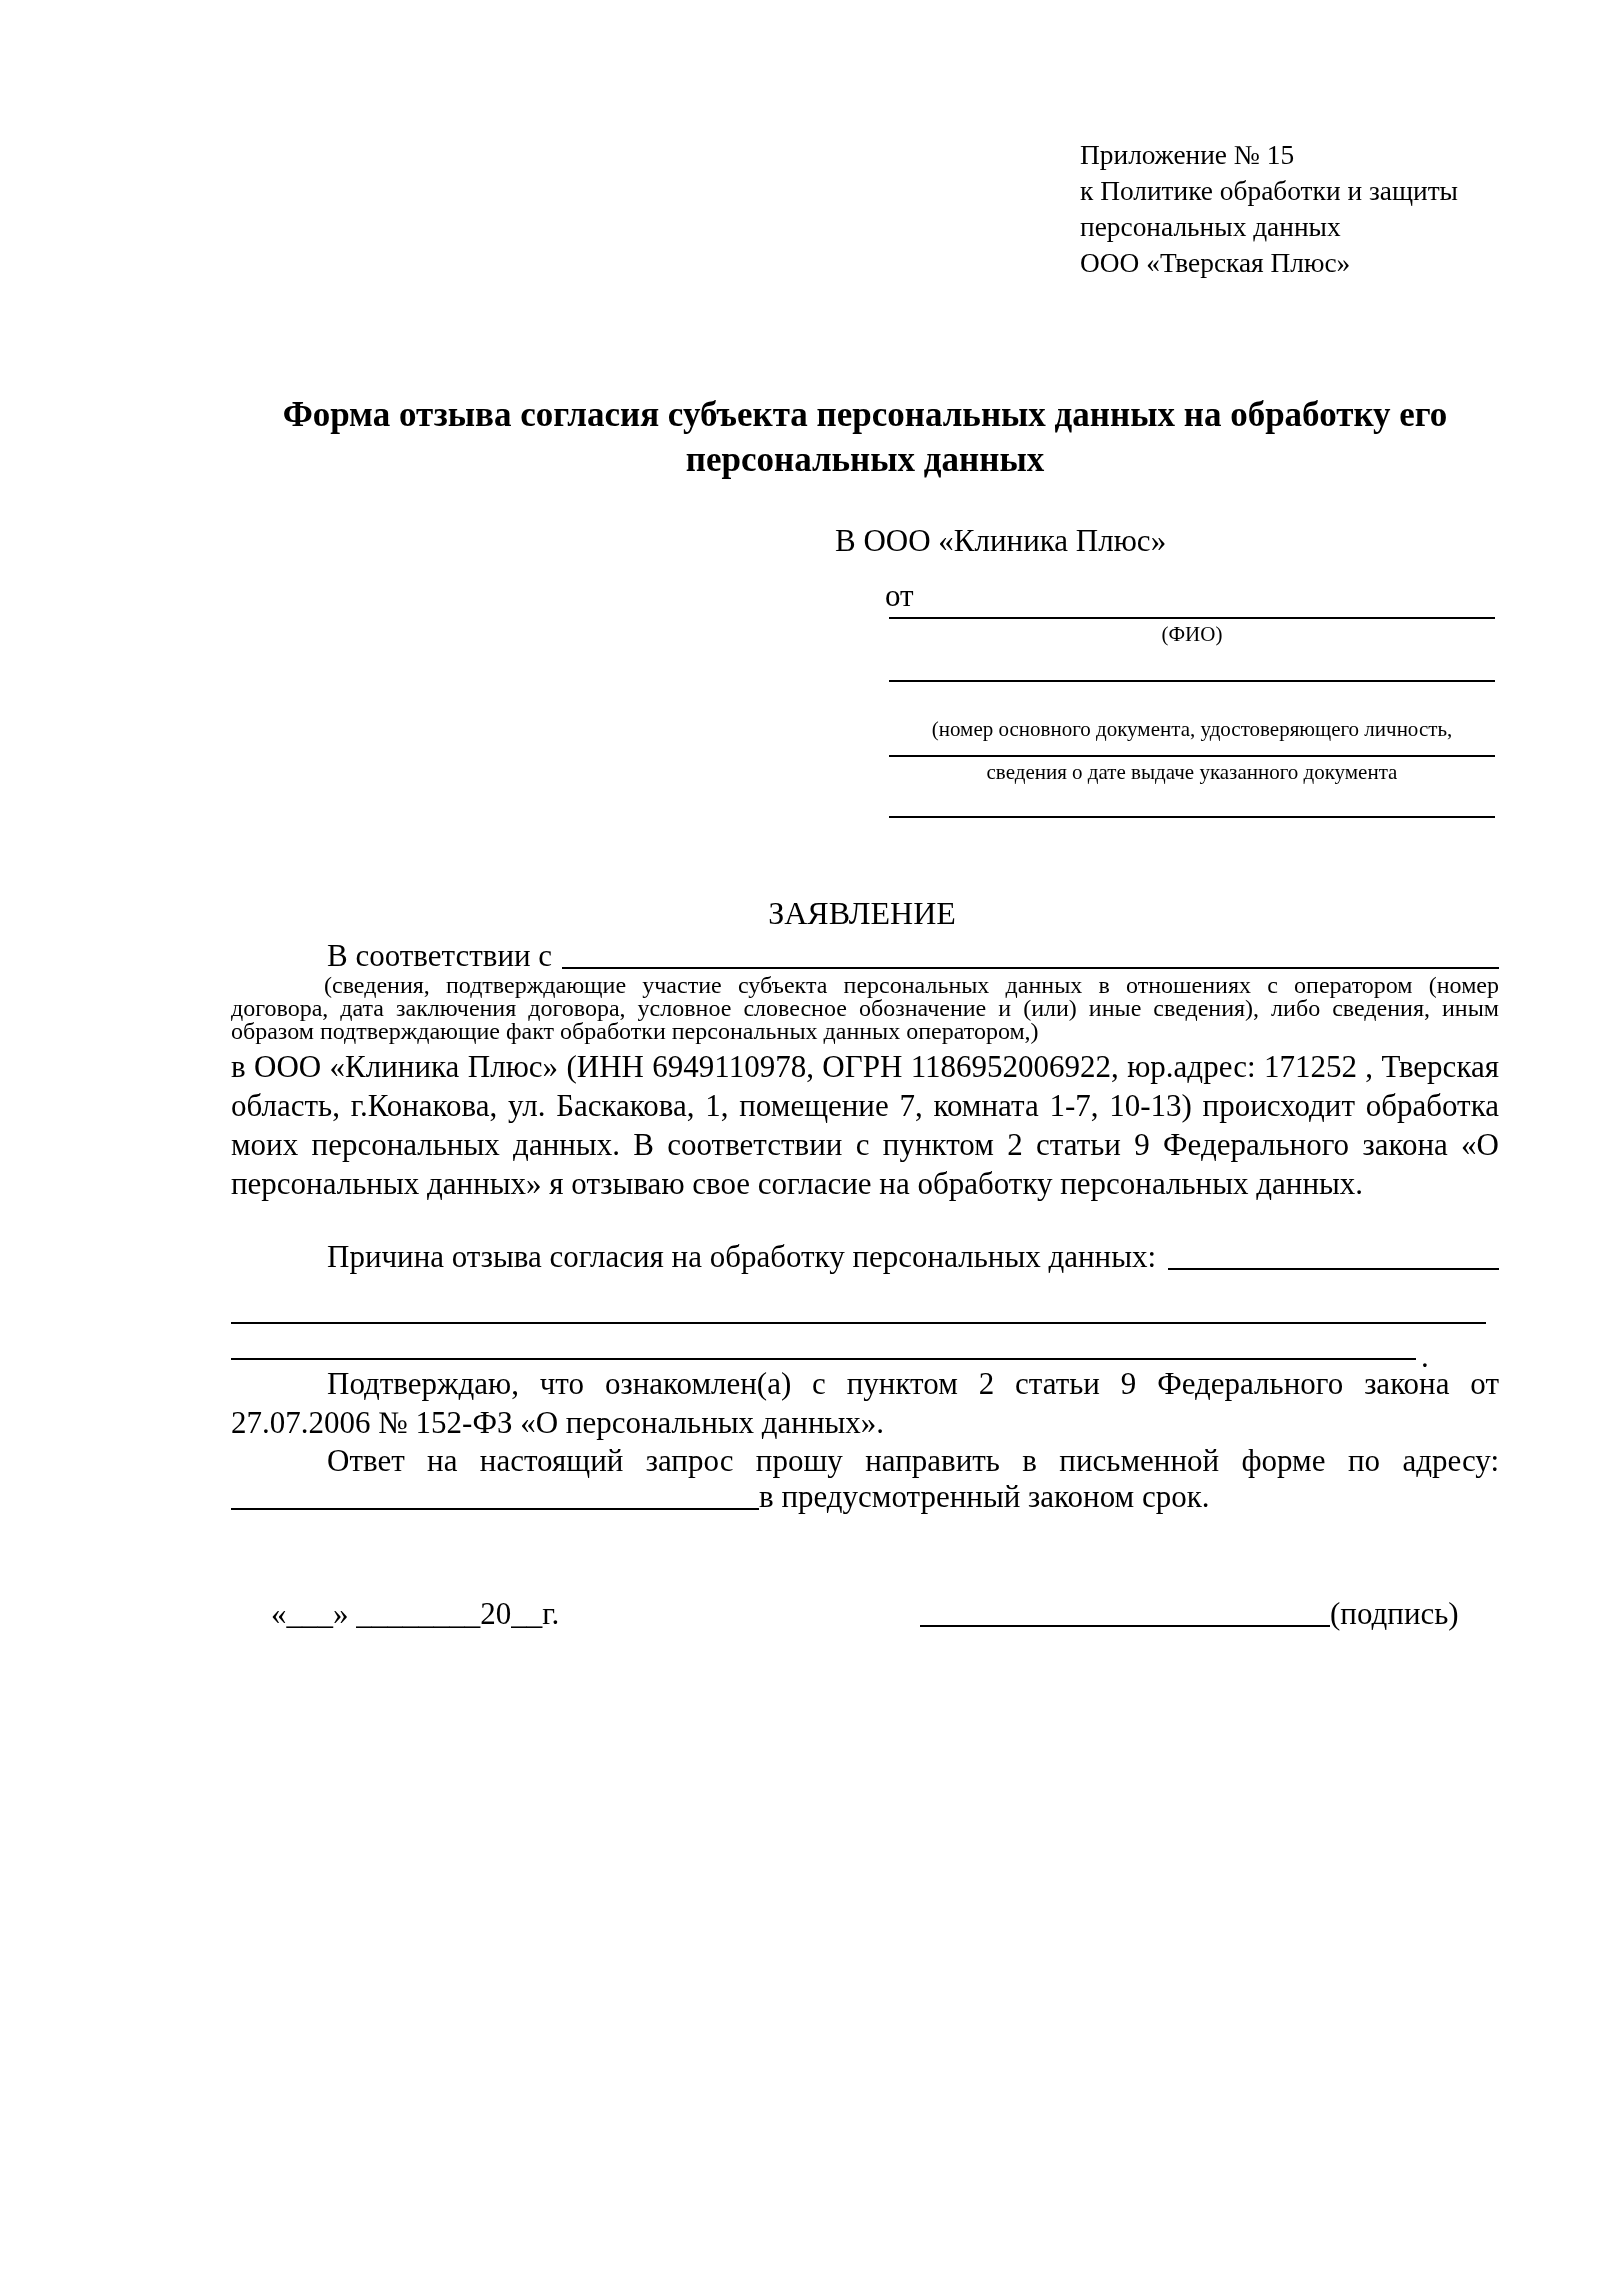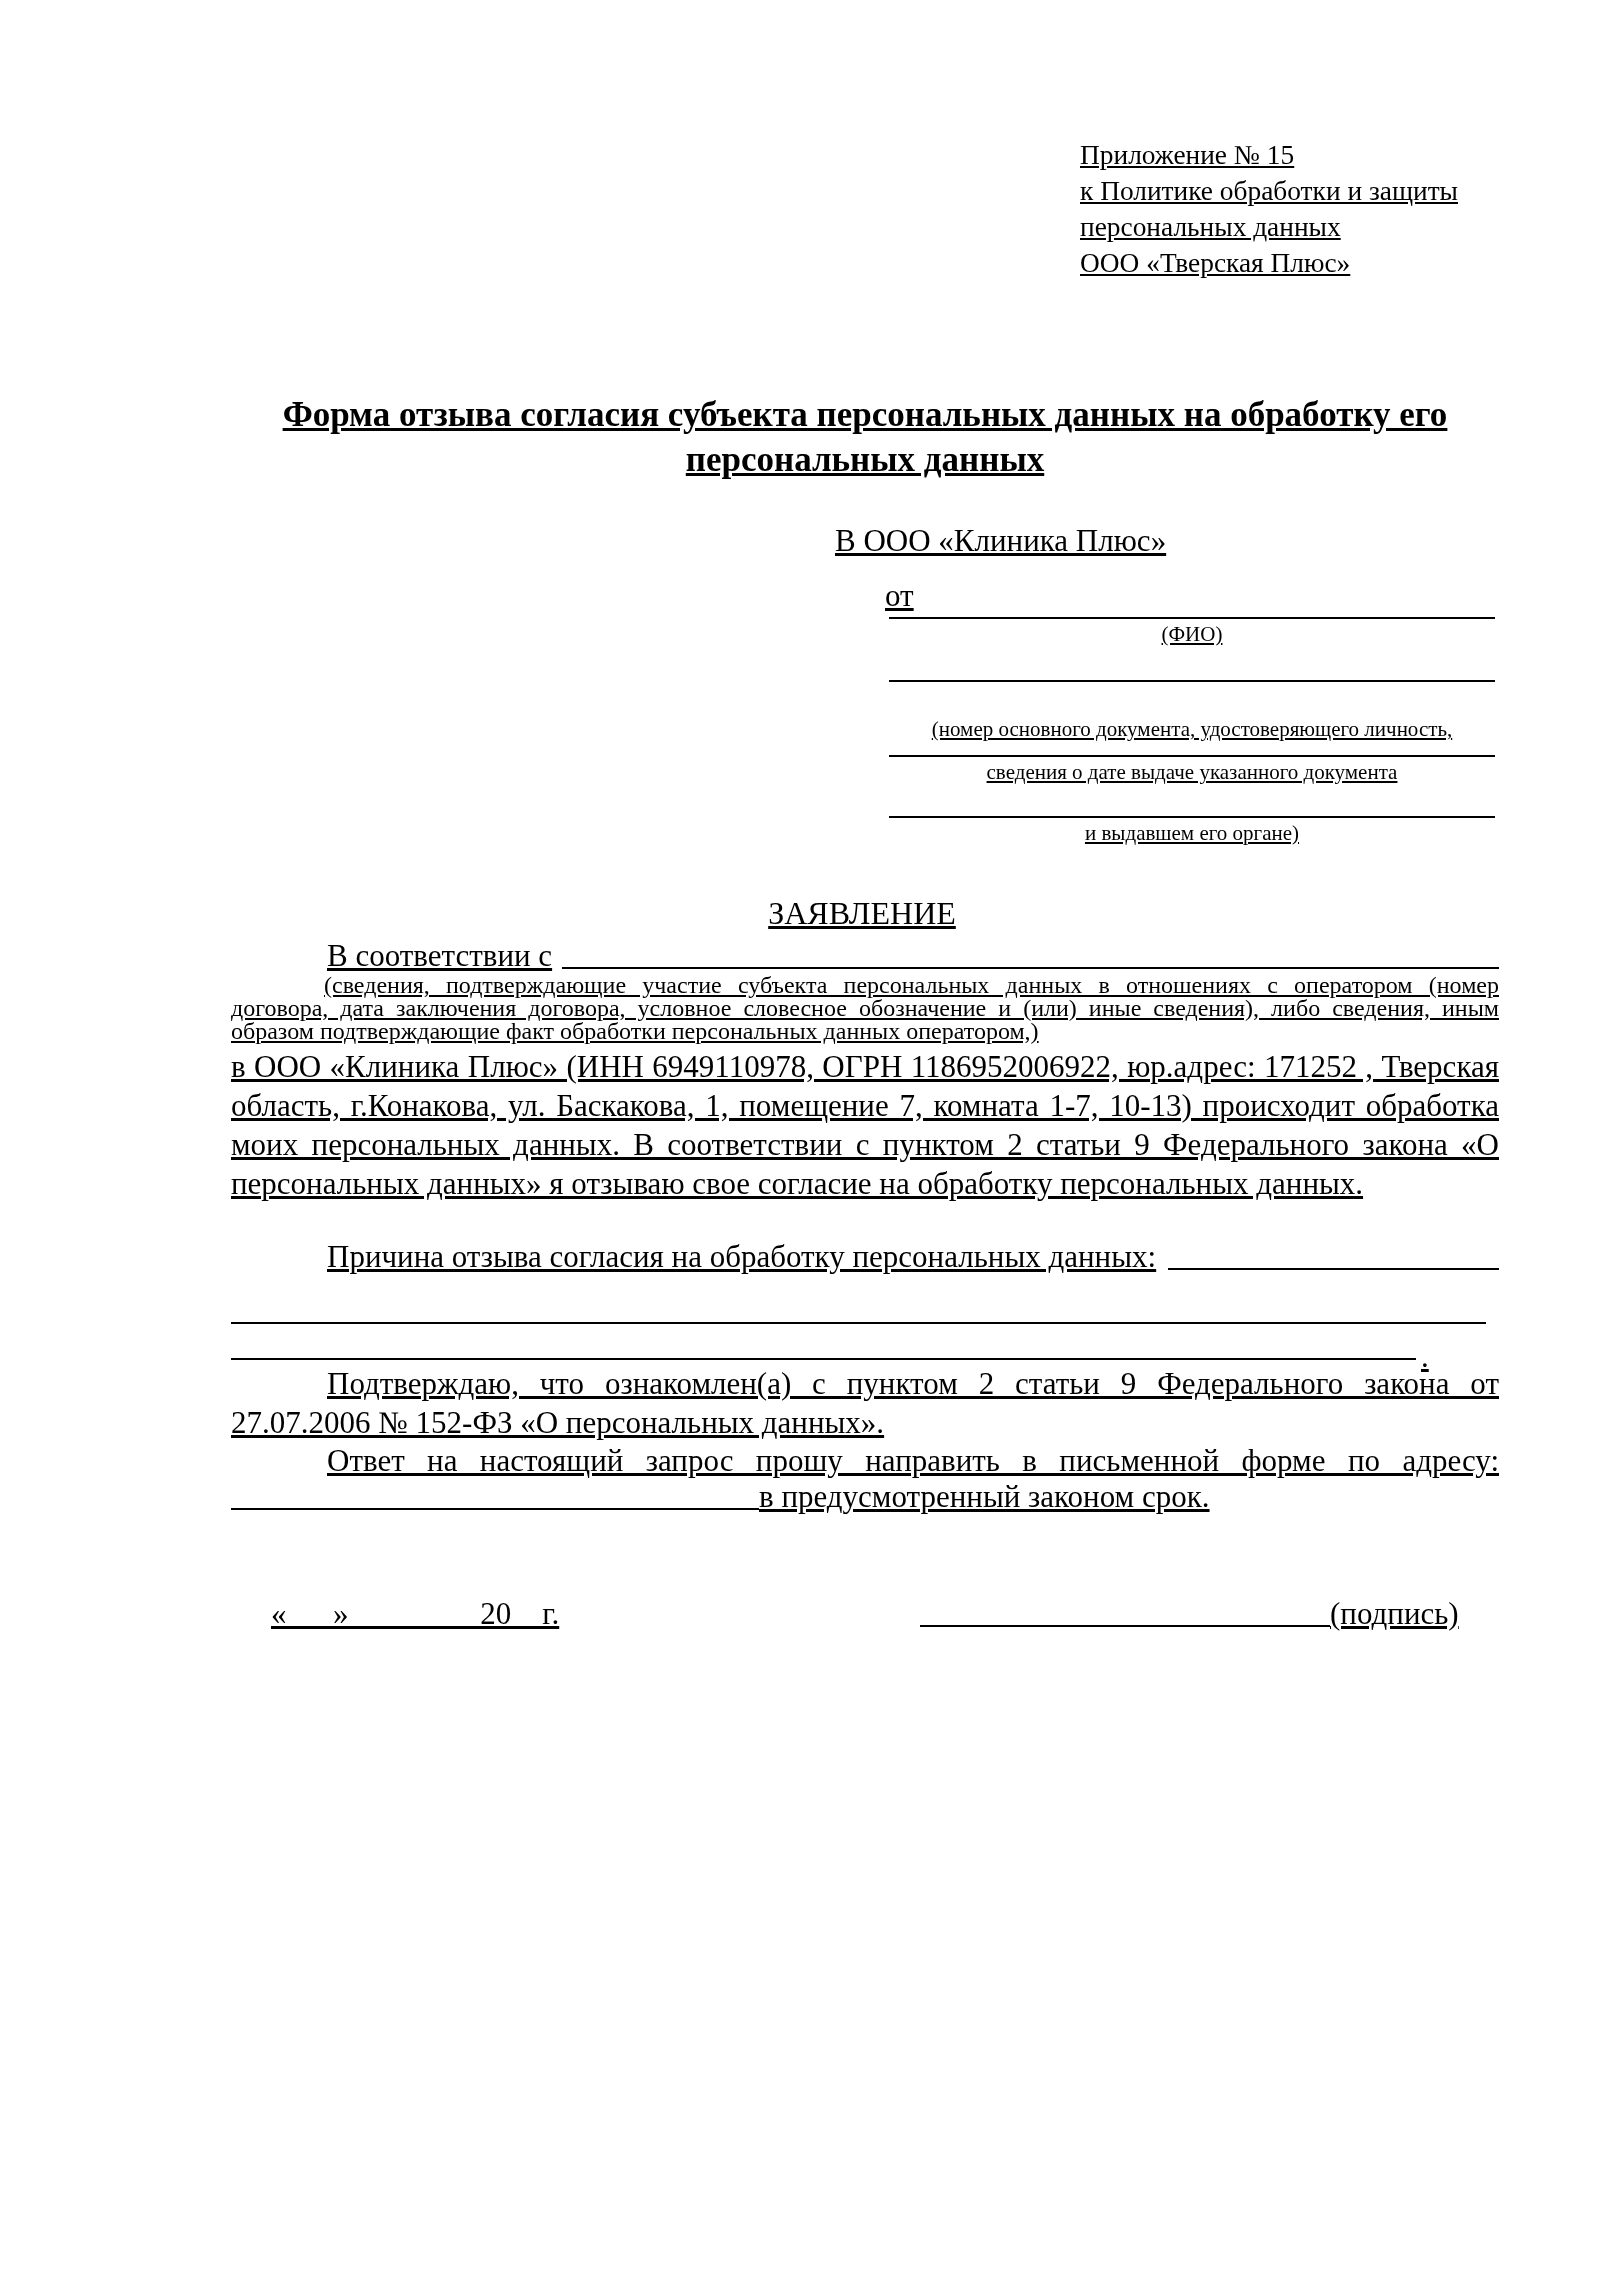--- a/index.html
+++ b/index.html
@@ -4,21 +4,21 @@
 <style>
   html, body { margin:0; padding:0; background:#ffffff; }
   .page {
     position:relative;
     width:1621px; height:2293px;
     background:#ffffff;
     color:#000000;
     font-family:"Liberation Serif", serif;
     overflow:hidden;
   }
-  .abs { position:absolute;text-decoration:underline; }
+  .abs { position:absolute; }
   .f28 { font-size:27.4px; line-height:36px; }
   .f32 { font-size:31px; line-height:39px; }
   .f33 { font-size:32px; line-height:39px; }
   .f23 { font-size:21px; line-height:25.5px; }
   .f22 { font-size:24px; line-height:23px; }
   .title { font-size:35px; line-height:45px; font-weight:bold; text-align:center; }
   .center { text-align:center; }
   .justify { text-align:justify; }
   .rule { border-top:2.9px solid #000; height:0; }
   .row { display:flex; }
@@ -50,21 +50,20 @@
   <div class="abs rule" style="top:617px; left:889px; width:606px;"></div>
   <div class="abs f23 center" style="top:622px; left:889px; width:606px;">(ФИО)</div>
 
   <div class="abs rule" style="top:680px; left:889px; width:606px;"></div>
   <div class="abs f23 center" style="top:717px; left:889px; width:606px;">(номер основного документа, удостоверяющего личность,</div>
 
   <div class="abs rule" style="top:755px; left:889px; width:606px;"></div>
   <div class="abs f23 center" style="top:760px; left:889px; width:606px;">сведения о дате выдаче указанного документа</div>
 
   <div class="abs rule" style="top:816px; left:889px; width:606px;"></div>
-  <div class="abs f23 center" style="top:821px; left:889px; width:606px;">и выдавшем его органе)</div>
 
   <div class="abs f33 center" style="top:894px; left:228px; width:1268px;">ЗАЯВЛЕНИЕ</div>
 
   <div class="abs f32 row" style="top:936px; left:231px; width:1268px;">
     <span style="margin-left:96px; white-space:nowrap;">В соответствии с</span>
     <span class="uline" style="flex:1; margin-left:9.8px;"></span>
   </div>
 
   <div class="abs f22 justify" style="top:974px; left:231px; width:1268px; text-indent:93px;">(сведения, подтверждающие участие субъекта персональных данных в отношениях с оператором (номер договора, дата заключения договора, условное словесное обозначение и (или) иные сведения), либо сведения, иным образом подтверждающие факт обработки персональных данных оператором,)</div>
 

